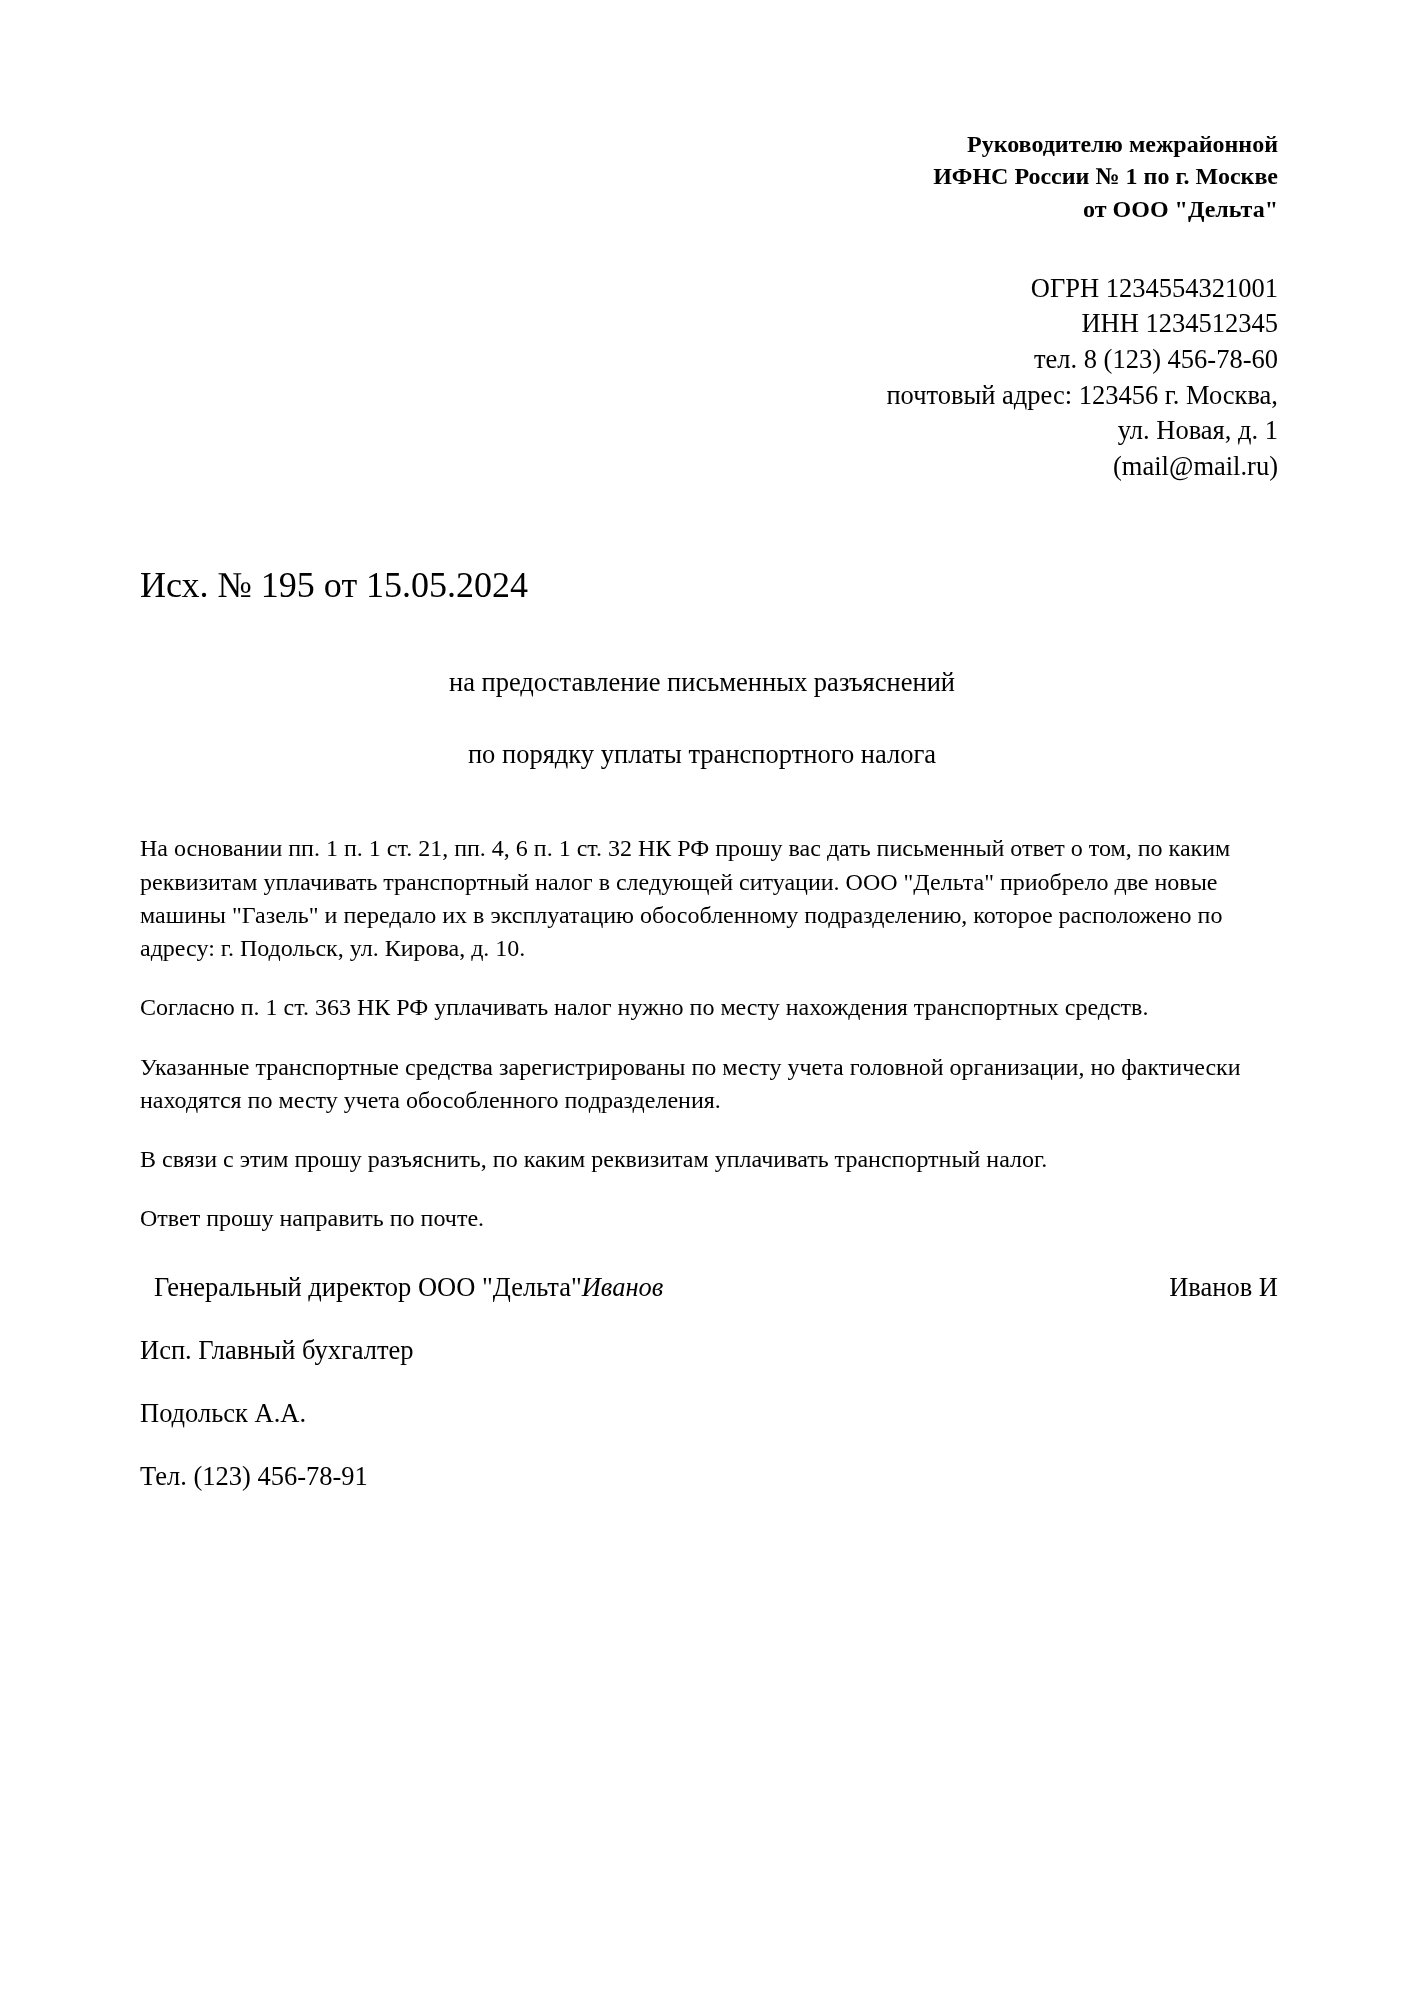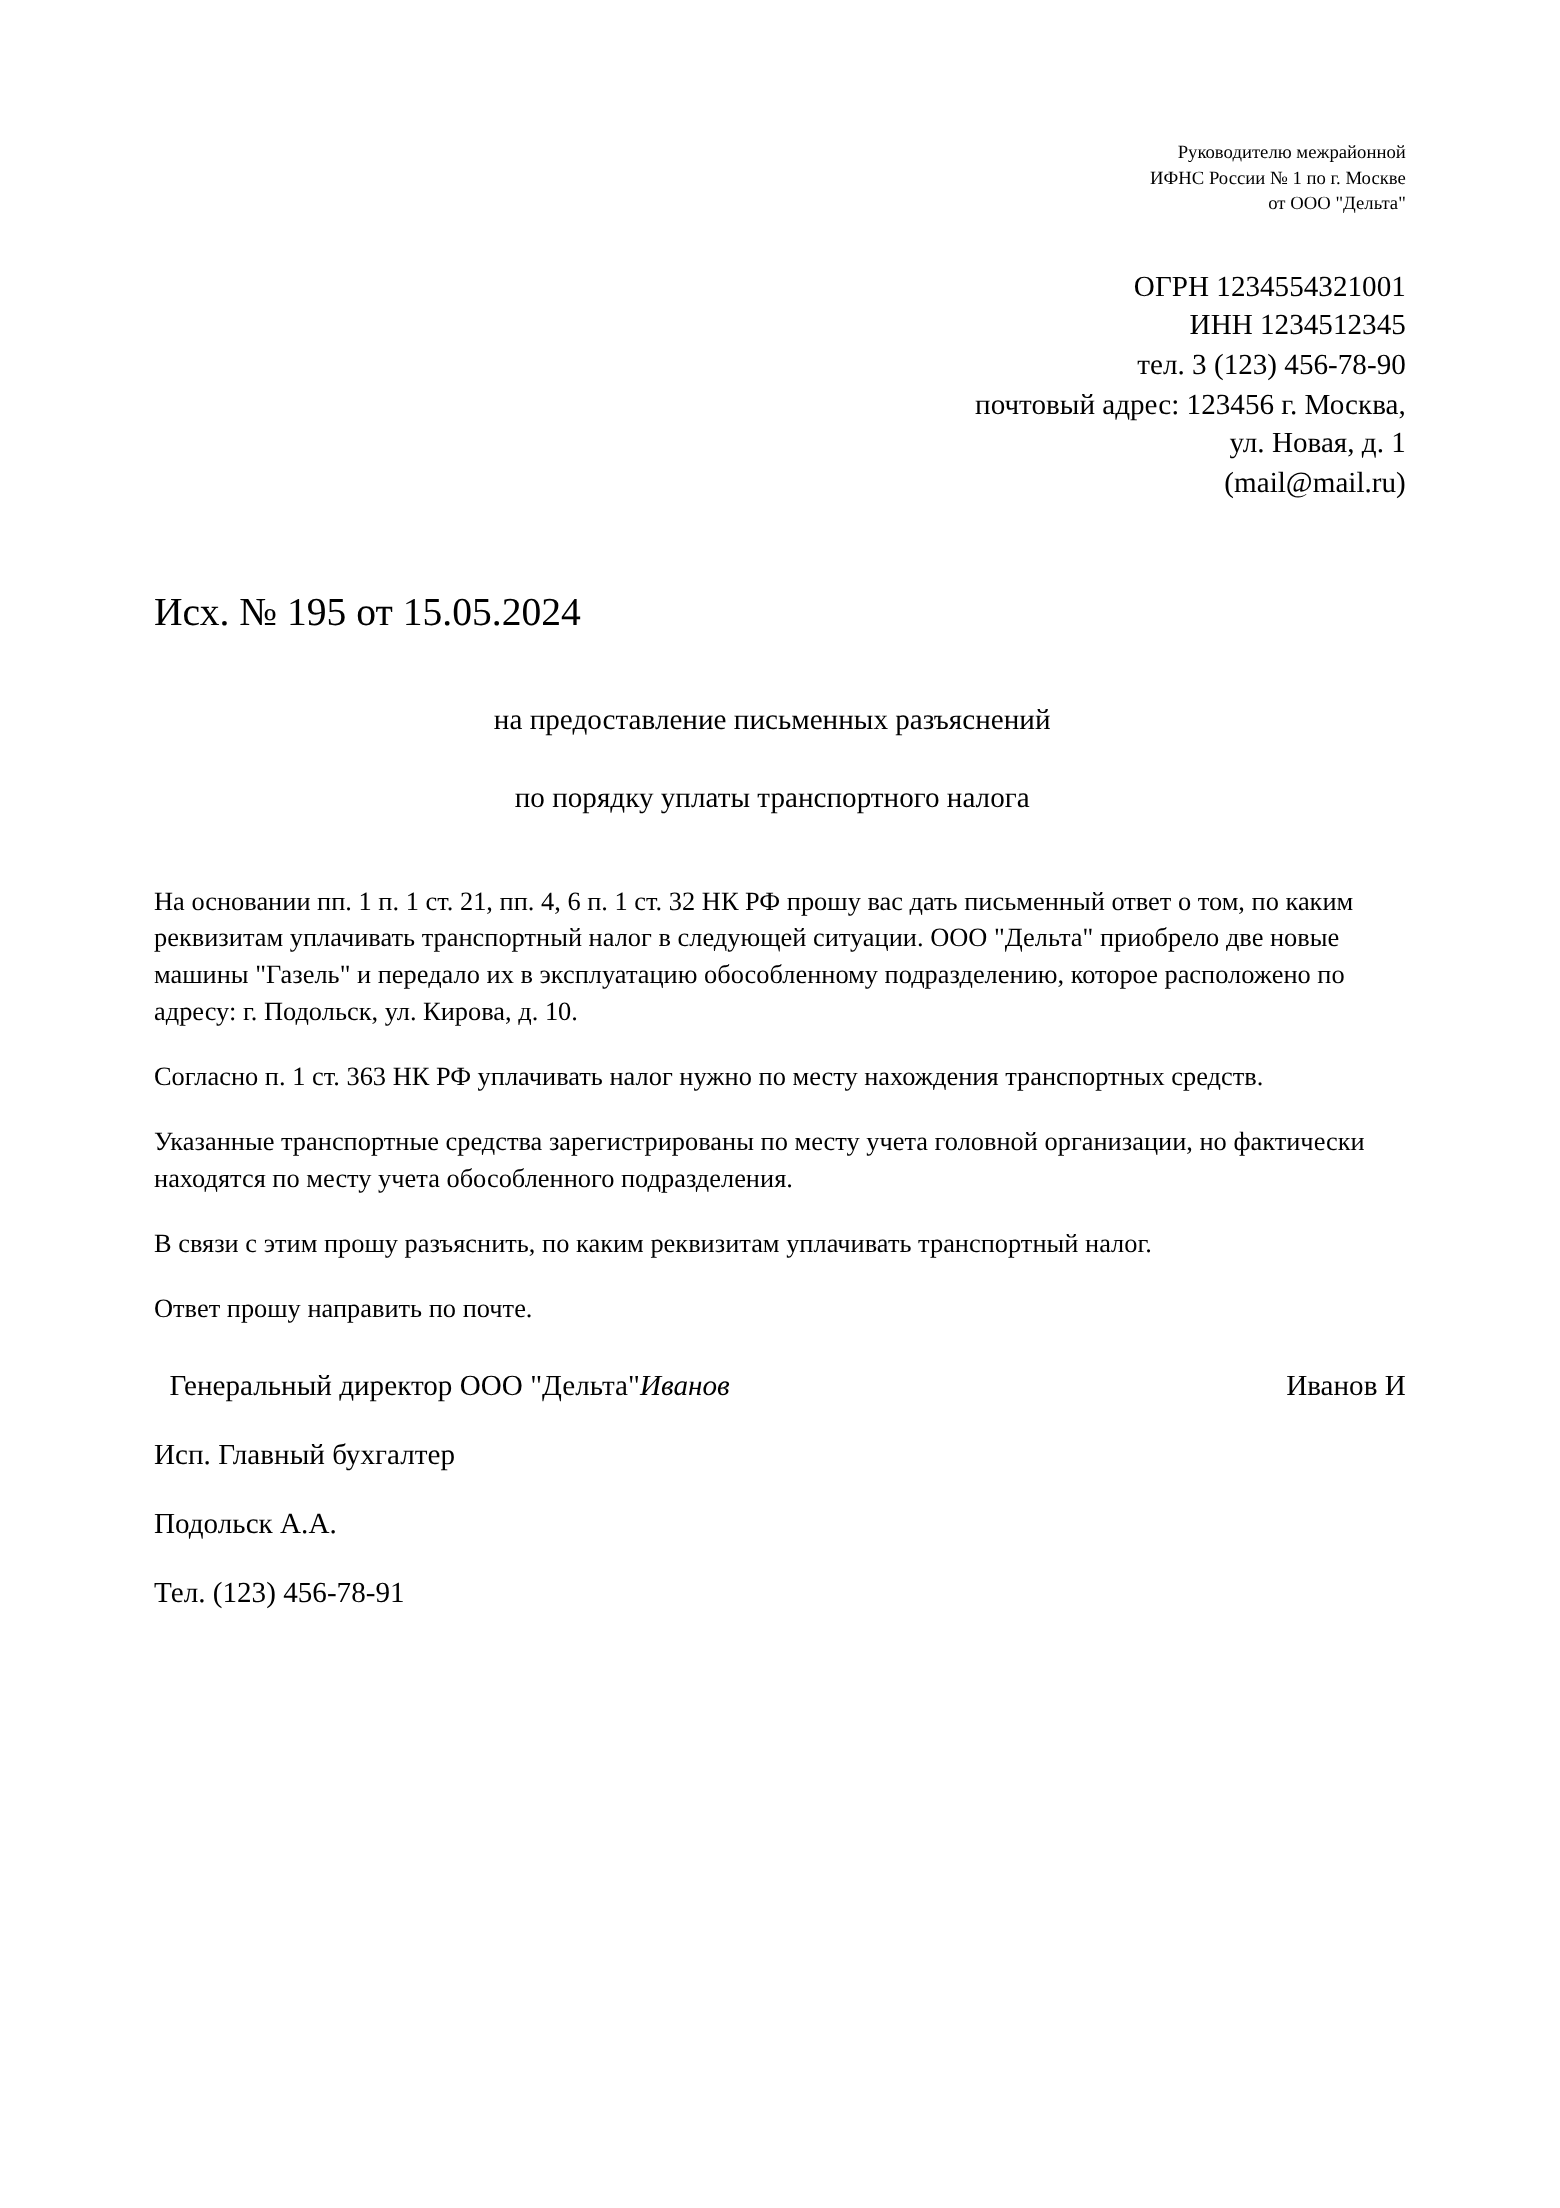--- a/index.html
+++ b/index.html
@@ -20,24 +20,25 @@
     box-sizing: border-box;
     width: 1418px;
     height: 2007px;
     padding: 128px 140px 0 140px;
     background: #ffffff;
   }
 
   
   .addressee-block {
     text-align: right;
-    font-size: 17px;
+    font-size: 24px;
     line-height: 1.345;
     margin: 0 0 0 auto;
     width: 520px;
+    font-weight: bold;
   }
   .addressee-block .line {
     white-space: nowrap;
   }
   .requisites-block {
     text-align: right;
     font-size: 26.5px;
     line-height: 1.345;
     margin: 46px 0 0 auto;
     width: 520px;
@@ -128,21 +129,21 @@
 
   <div class="addressee-block">
     <div class="line">Руководителю межрайонной</div>
     <div class="line">ИФНС России № 1 по г. Москве</div>
     <div class="line">от ООО "Дельта"</div>
   </div>
 
   <div class="requisites-block">
     <div class="line">ОГРН 1234554321001</div>
     <div class="line">ИНН 1234512345</div>
-    <div class="line">тел. 3 (123) 456-78-90</div>
+    <div class="line">тел. 8 (123) 456-78-60</div>
     <div class="line">почтовый адрес: 123456 г. Москва,</div>
     <div class="line">ул. Новая, д. 1</div>
     <div class="line">(mail@mail.ru)</div>
   </div>
 
   <div class="outgoing">Исх. № 195 от 15.05.2024</div>
 
   <div class="title-block">
     <div class="title-line title-sub1">на предоставление письменных разъяснений</div>
     <div class="title-line title-sub2">по порядку уплаты транспортного налога</div>

